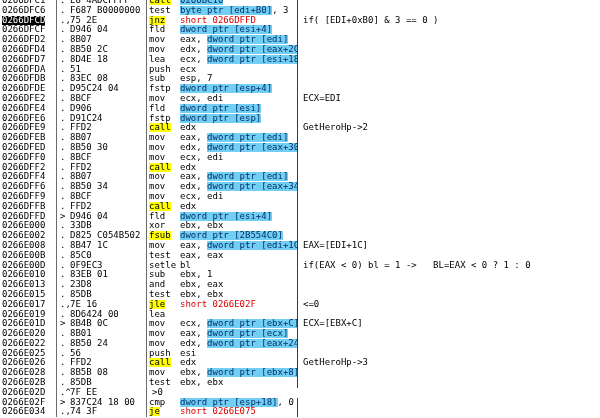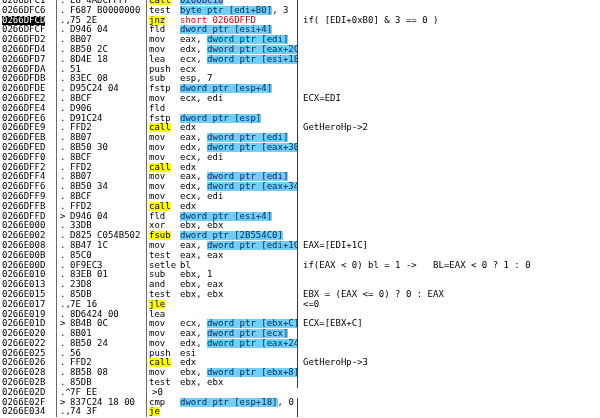--- a/index.html
+++ b/index.html
@@ -37,46 +37,46 @@
       <div class="row"><span class="c addr"><span>0266DFC6</span></span><span class="c flag">.</span><span class="c bytes">F687 B0000000 03</span><span class="c disasm"><span class="mn"><span>test</span></span><span class="ops"><span class="seg mem">byte ptr [edi+B0]</span><span class="seg">, 3</span></span></span><span class="c comment"></span></div>
       <div class="row"><span class="c addr"><span class="eipchip">0266DFCD</span></span><span class="c flag">.,</span><span class="c bytes">75 2E</span><span class="c disasm"><span class="mn"><span class="hl">jnz</span></span><span class="ops"><span class="seg jmp">short 0266DFFD</span></span></span><span class="c comment">if( [EDI+0xB0] &amp; 3 == 0 )</span></div>
       <div class="row"><span class="c addr"><span>0266DFCF</span></span><span class="c flag">.</span><span class="c bytes">D946 04</span><span class="c disasm"><span class="mn"><span>fld</span></span><span class="ops"><span class="seg mem">dword ptr [esi+4]</span></span></span><span class="c comment"></span></div>
       <div class="row"><span class="c addr"><span>0266DFD2</span></span><span class="c flag">.</span><span class="c bytes">8B07</span><span class="c disasm"><span class="mn"><span>mov</span></span><span class="ops"><span class="seg">eax, </span><span class="seg mem">dword ptr [edi]</span></span></span><span class="c comment"></span></div>
       <div class="row"><span class="c addr"><span>0266DFD4</span></span><span class="c flag">.</span><span class="c bytes">8B50 2C</span><span class="c disasm"><span class="mn"><span>mov</span></span><span class="ops"><span class="seg">edx, </span><span class="seg mem">dword ptr [eax+2C]</span></span></span><span class="c comment"></span></div>
       <div class="row"><span class="c addr"><span>0266DFD7</span></span><span class="c flag">.</span><span class="c bytes">8D4E 18</span><span class="c disasm"><span class="mn"><span>lea</span></span><span class="ops"><span class="seg">ecx, </span><span class="seg mem">dword ptr [esi+18]</span></span></span><span class="c comment"></span></div>
       <div class="row"><span class="c addr"><span>0266DFDA</span></span><span class="c flag">.</span><span class="c bytes">51</span><span class="c disasm"><span class="mn"><span>push</span></span><span class="ops"><span class="seg">ecx</span></span></span><span class="c comment"></span></div>
       <div class="row"><span class="c addr"><span>0266DFDB</span></span><span class="c flag">.</span><span class="c bytes">83EC 08</span><span class="c disasm"><span class="mn"><span>sub</span></span><span class="ops"><span class="seg">esp, 7</span></span></span><span class="c comment"></span></div>
       <div class="row"><span class="c addr"><span>0266DFDE</span></span><span class="c flag">.</span><span class="c bytes">D95C24 04</span><span class="c disasm"><span class="mn"><span>fstp</span></span><span class="ops"><span class="seg mem">dword ptr [esp+4]</span></span></span><span class="c comment"></span></div>
       <div class="row"><span class="c addr"><span>0266DFE2</span></span><span class="c flag">.</span><span class="c bytes">8BCF</span><span class="c disasm"><span class="mn"><span>mov</span></span><span class="ops"><span class="seg">ecx, edi</span></span></span><span class="c comment">ECX=EDI</span></div>
-      <div class="row"><span class="c addr"><span>0266DFE4</span></span><span class="c flag">.</span><span class="c bytes">D906</span><span class="c disasm"><span class="mn"><span>fld</span></span></span><span class="c comment"></span></div>
+      <div class="row"><span class="c addr"><span>0266DFE4</span></span><span class="c flag">.</span><span class="c bytes">D906</span><span class="c disasm"><span class="mn"><span>fld</span></span><span class="ops"><span class="seg mem">dword ptr [esi]</span></span></span><span class="c comment"></span></div>
       <div class="row"><span class="c addr"><span>0266DFE6</span></span><span class="c flag">.</span><span class="c bytes">D91C24</span><span class="c disasm"><span class="mn"><span>fstp</span></span><span class="ops"><span class="seg mem">dword ptr [esp]</span></span></span><span class="c comment"></span></div>
       <div class="row"><span class="c addr"><span>0266DFE9</span></span><span class="c flag">.</span><span class="c bytes">FFD2</span><span class="c disasm"><span class="mn"><span class="hl">call</span></span><span class="ops"><span class="seg">edx</span></span></span><span class="c comment">GetHeroHp-&gt;2</span></div>
       <div class="row"><span class="c addr"><span>0266DFEB</span></span><span class="c flag">.</span><span class="c bytes">8B07</span><span class="c disasm"><span class="mn"><span>mov</span></span><span class="ops"><span class="seg">eax, </span><span class="seg mem">dword ptr [edi]</span></span></span><span class="c comment"></span></div>
       <div class="row"><span class="c addr"><span>0266DFED</span></span><span class="c flag">.</span><span class="c bytes">8B50 30</span><span class="c disasm"><span class="mn"><span>mov</span></span><span class="ops"><span class="seg">edx, </span><span class="seg mem">dword ptr [eax+30]</span></span></span><span class="c comment"></span></div>
       <div class="row"><span class="c addr"><span>0266DFF0</span></span><span class="c flag">.</span><span class="c bytes">8BCF</span><span class="c disasm"><span class="mn"><span>mov</span></span><span class="ops"><span class="seg">ecx, edi</span></span></span><span class="c comment"></span></div>
       <div class="row"><span class="c addr"><span>0266DFF2</span></span><span class="c flag">.</span><span class="c bytes">FFD2</span><span class="c disasm"><span class="mn"><span class="hl">call</span></span><span class="ops"><span class="seg">edx</span></span></span><span class="c comment"></span></div>
       <div class="row"><span class="c addr"><span>0266DFF4</span></span><span class="c flag">.</span><span class="c bytes">8B07</span><span class="c disasm"><span class="mn"><span>mov</span></span><span class="ops"><span class="seg">eax, </span><span class="seg mem">dword ptr [edi]</span></span></span><span class="c comment"></span></div>
       <div class="row"><span class="c addr"><span>0266DFF6</span></span><span class="c flag">.</span><span class="c bytes">8B50 34</span><span class="c disasm"><span class="mn"><span>mov</span></span><span class="ops"><span class="seg">edx, </span><span class="seg mem">dword ptr [eax+34]</span></span></span><span class="c comment"></span></div>
       <div class="row"><span class="c addr"><span>0266DFF9</span></span><span class="c flag">.</span><span class="c bytes">8BCF</span><span class="c disasm"><span class="mn"><span>mov</span></span><span class="ops"><span class="seg">ecx, edi</span></span></span><span class="c comment"></span></div>
       <div class="row"><span class="c addr"><span>0266DFFB</span></span><span class="c flag">.</span><span class="c bytes">FFD2</span><span class="c disasm"><span class="mn"><span class="hl">call</span></span><span class="ops"><span class="seg">edx</span></span></span><span class="c comment"></span></div>
       <div class="row"><span class="c addr"><span>0266DFFD</span></span><span class="c flag">&gt;</span><span class="c bytes">D946 04</span><span class="c disasm"><span class="mn"><span>fld</span></span><span class="ops"><span class="seg mem">dword ptr [esi+4]</span></span></span><span class="c comment"></span></div>
       <div class="row"><span class="c addr"><span>0266E000</span></span><span class="c flag">.</span><span class="c bytes">33DB</span><span class="c disasm"><span class="mn"><span>xor</span></span><span class="ops"><span class="seg">ebx, ebx</span></span></span><span class="c comment"></span></div>
       <div class="row"><span class="c addr"><span>0266E002</span></span><span class="c flag">.</span><span class="c bytes">D825 C054B502</span><span class="c disasm"><span class="mn"><span class="hl">fsub</span></span><span class="ops"><span class="seg mem">dword ptr [2B554C0]</span></span></span><span class="c comment"></span></div>
       <div class="row"><span class="c addr"><span>0266E008</span></span><span class="c flag">.</span><span class="c bytes">8B47 1C</span><span class="c disasm"><span class="mn"><span>mov</span></span><span class="ops"><span class="seg">eax, </span><span class="seg mem">dword ptr [edi+1C]</span></span></span><span class="c comment">EAX=[EDI+1C]</span></div>
       <div class="row"><span class="c addr"><span>0266E00B</span></span><span class="c flag">.</span><span class="c bytes">85C0</span><span class="c disasm"><span class="mn"><span>test</span></span><span class="ops"><span class="seg">eax, eax</span></span></span><span class="c comment"></span></div>
       <div class="row"><span class="c addr"><span>0266E00D</span></span><span class="c flag">.</span><span class="c bytes">0F9EC3</span><span class="c disasm"><span class="mn"><span>setle</span></span><span class="ops"><span class="seg">bl</span></span></span><span class="c comment">if(EAX &lt; 0) bl = 1 -&gt;   BL=EAX &lt; 0 ? 1 : 0</span></div>
       <div class="row"><span class="c addr"><span>0266E010</span></span><span class="c flag">.</span><span class="c bytes">83EB 01</span><span class="c disasm"><span class="mn"><span>sub</span></span><span class="ops"><span class="seg">ebx, 1</span></span></span><span class="c comment"></span></div>
       <div class="row"><span class="c addr"><span>0266E013</span></span><span class="c flag">.</span><span class="c bytes">23D8</span><span class="c disasm"><span class="mn"><span>and</span></span><span class="ops"><span class="seg">ebx, eax</span></span></span><span class="c comment"></span></div>
-      <div class="row"><span class="c addr"><span>0266E015</span></span><span class="c flag">.</span><span class="c bytes">85DB</span><span class="c disasm"><span class="mn"><span>test</span></span><span class="ops"><span class="seg">ebx, ebx</span></span></span><span class="c comment">EBX = (EAX &lt;= 0) ? 0 : EAX</span></div>
-      <div class="row"><span class="c addr"><span>0266E017</span></span><span class="c flag">.,</span><span class="c bytes">7E 16</span><span class="c disasm"><span class="mn"><span class="hl">jle</span></span></span><span class="c comment">&lt;=0</span></div>
+      <div class="row"><span class="c addr"><span>0266E015</span></span><span class="c flag">.</span><span class="c bytes">85DB</span><span class="c disasm"><span class="mn"><span>test</span></span><span class="ops"><span class="seg">ebx, ebx</span></span></span></div>
+      <div class="row"><span class="c addr"><span>0266E017</span></span><span class="c flag">.,</span><span class="c bytes">7E 16</span><span class="c disasm"><span class="mn"><span class="hl">jle</span></span><span class="ops"><span class="seg jmp">short 0266E02F</span></span></span><span class="c comment">&lt;=0</span></div>
       <div class="row"><span class="c addr"><span>0266E019</span></span><span class="c flag">.</span><span class="c bytes">8D6424 00</span><span class="c disasm"><span class="mn"><span>lea</span></span></span><span class="c comment"></span></div>
       <div class="row"><span class="c addr"><span>0266E01D</span></span><span class="c flag">&gt;</span><span class="c bytes">8B4B 0C</span><span class="c disasm"><span class="mn"><span>mov</span></span><span class="ops"><span class="seg">ecx, </span><span class="seg mem">dword ptr [ebx+C]</span></span></span><span class="c comment">ECX=[EBX+C]</span></div>
       <div class="row"><span class="c addr"><span>0266E020</span></span><span class="c flag">.</span><span class="c bytes">8B01</span><span class="c disasm"><span class="mn"><span>mov</span></span><span class="ops"><span class="seg">eax, </span><span class="seg mem">dword ptr [ecx]</span></span></span><span class="c comment"></span></div>
       <div class="row"><span class="c addr"><span>0266E022</span></span><span class="c flag">.</span><span class="c bytes">8B50 24</span><span class="c disasm"><span class="mn"><span>mov</span></span><span class="ops"><span class="seg">edx, </span><span class="seg mem">dword ptr [eax+24]</span></span></span><span class="c comment"></span></div>
       <div class="row"><span class="c addr"><span>0266E025</span></span><span class="c flag">.</span><span class="c bytes">56</span><span class="c disasm"><span class="mn"><span>push</span></span><span class="ops"><span class="seg">esi</span></span></span><span class="c comment"></span></div>
       <div class="row"><span class="c addr"><span>0266E026</span></span><span class="c flag">.</span><span class="c bytes">FFD2</span><span class="c disasm"><span class="mn"><span class="hl">call</span></span><span class="ops"><span class="seg">edx</span></span></span><span class="c comment">GetHeroHp-&gt;3</span></div>
       <div class="row"><span class="c addr"><span>0266E028</span></span><span class="c flag">.</span><span class="c bytes">8B5B 08</span><span class="c disasm"><span class="mn"><span>mov</span></span><span class="ops"><span class="seg">ebx, </span><span class="seg mem">dword ptr [ebx+8]</span></span></span><span class="c comment"></span></div>
       <div class="row"><span class="c addr"><span>0266E02B</span></span><span class="c flag">.</span><span class="c bytes">85DB</span><span class="c disasm"><span class="mn"><span>test</span></span><span class="ops"><span class="seg">ebx, ebx</span></span></span><span class="c comment"></span></div>
       <div class="row"><span class="c addr"><span>0266E02D</span></span><span class="c flag">.^</span><span class="c bytes">7F EE</span><span class="c comment">&gt;0</span></div>
       <div class="row"><span class="c addr"><span>0266E02F</span></span><span class="c flag">&gt;</span><span class="c bytes">837C24 18 00</span><span class="c disasm"><span class="mn"><span>cmp</span></span><span class="ops"><span class="seg mem">dword ptr [esp+18]</span><span class="seg">, 0</span></span></span><span class="c comment"></span></div>
-      <div class="row"><span class="c addr"><span>0266E034</span></span><span class="c flag">.,</span><span class="c bytes">74 3F</span><span class="c disasm"><span class="mn"><span class="hl">je</span></span></span><span class="c comment"></span></div>
+      <div class="row"><span class="c addr"><span>0266E034</span></span><span class="c flag">.,</span><span class="c bytes">74 3F</span><span class="c disasm"><span class="mn"><span class="hl">je</span></span><span class="ops"><span class="seg jmp">short 0266E075</span></span></span><span class="c comment"></span></div>
     </div>
 </div>
 
 </body></html>

